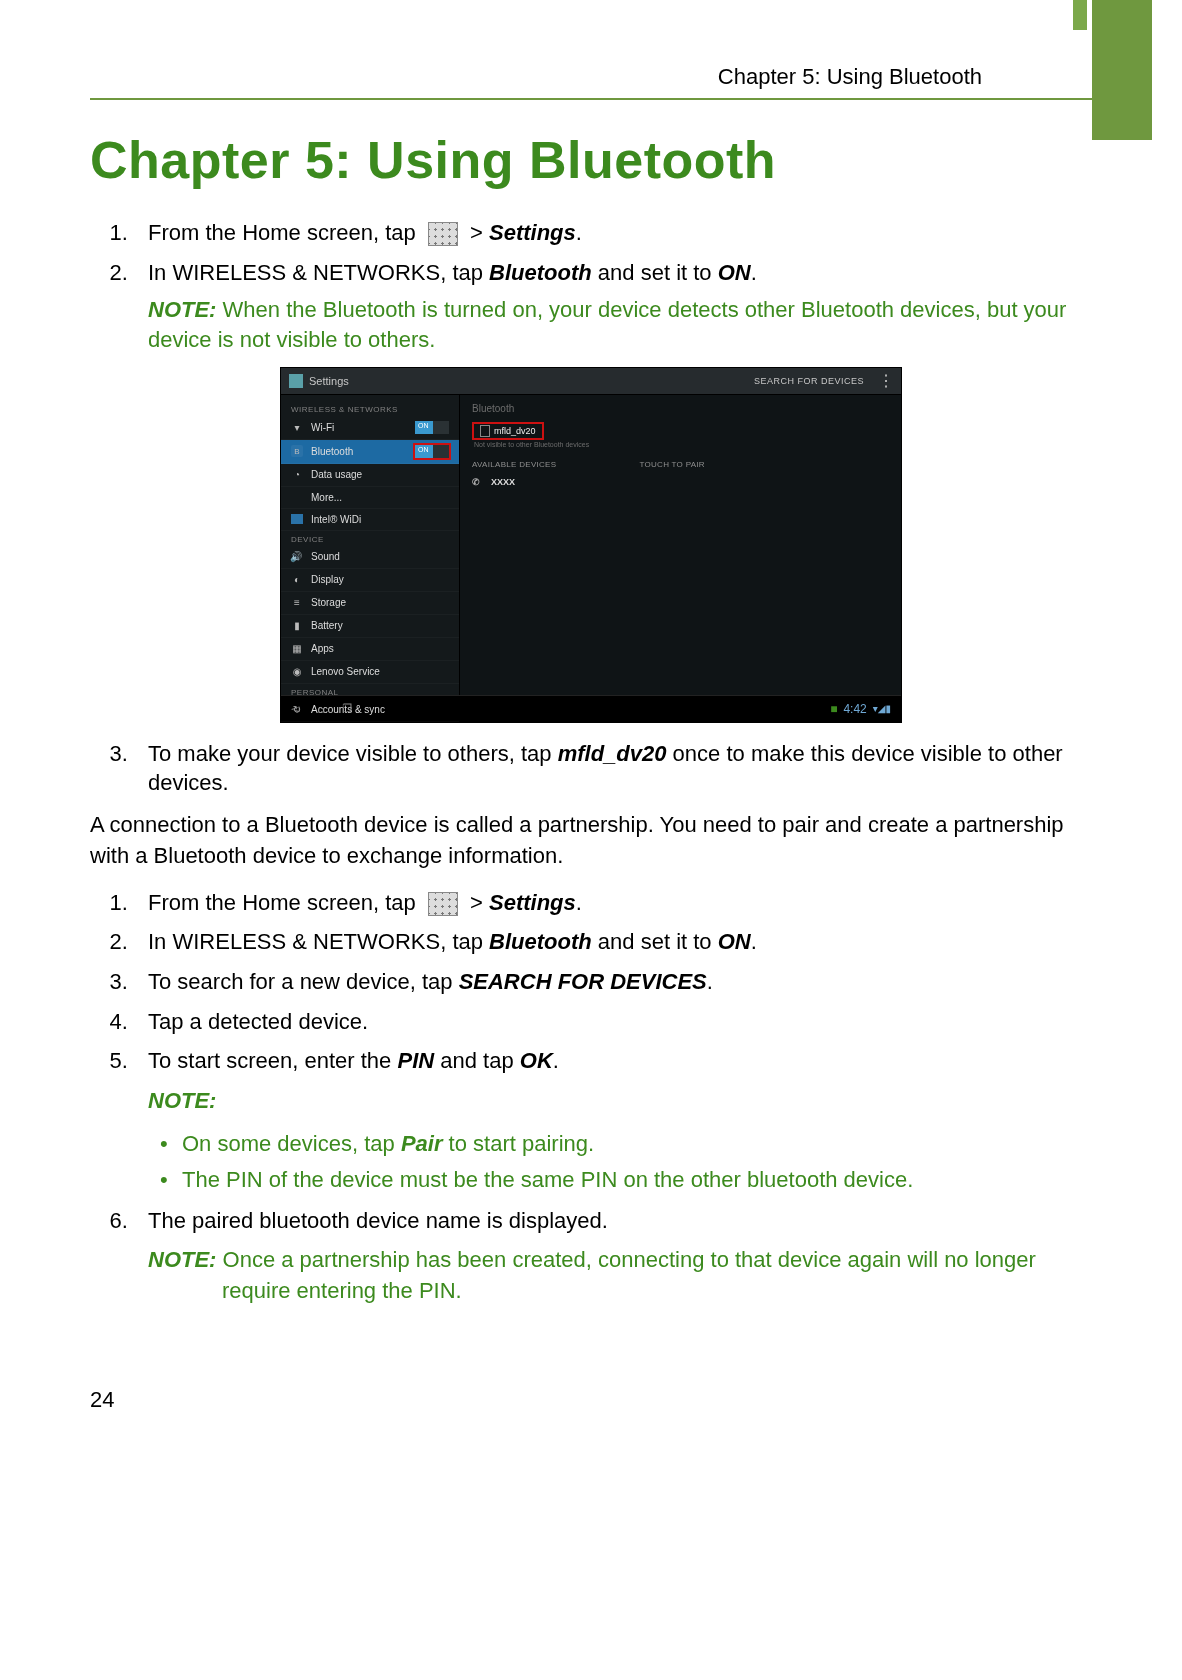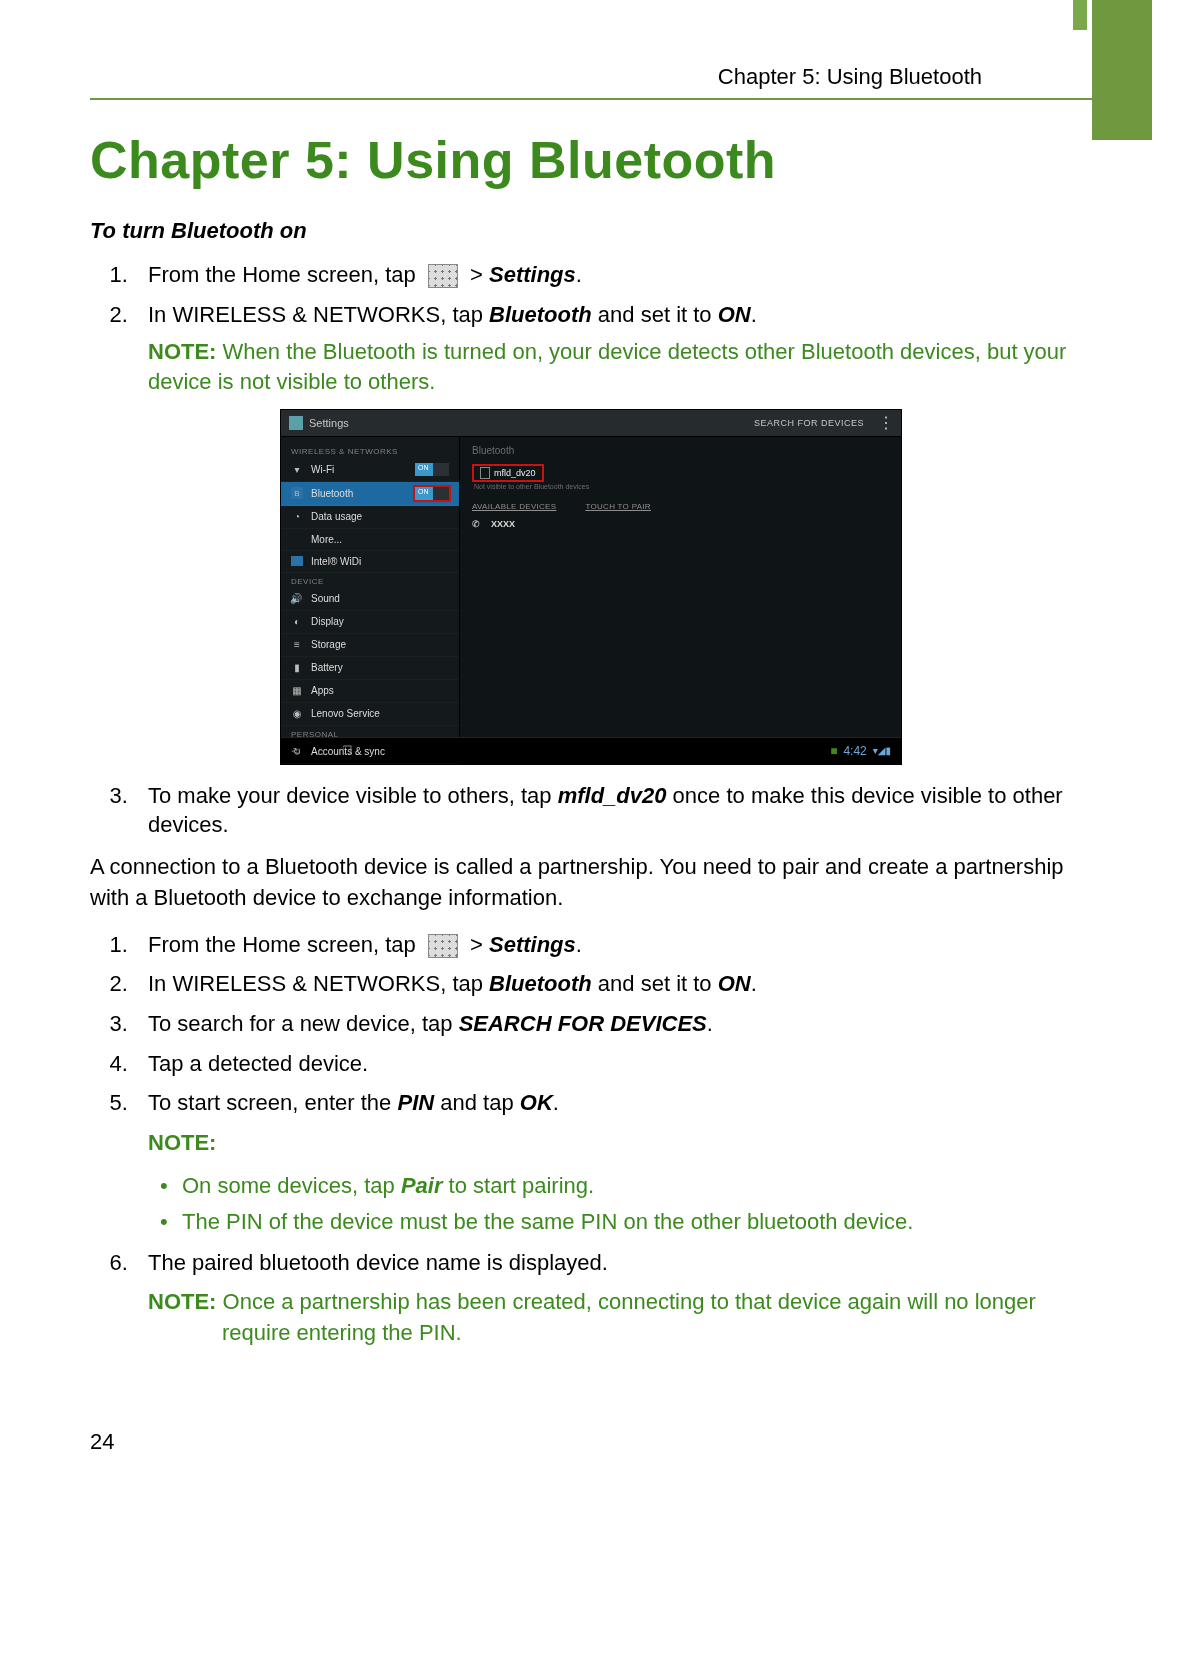--- a/index.html
+++ b/index.html
@@ -66,20 +66,21 @@
     line-height: 1.35;
     padding-left: 14px;
   }
   .bold-italic {
     font-weight: bold;
     font-style: italic;
   }
   .note-label {
     color: #3c8a1e;
     font-weight: bold;
+    font-style: italic;
   }
   .note-text {
     color: #3c8a1e;
   }
   .apps-icon {
     display: inline-block;
     width: 28px;
     height: 22px;
     vertical-align: middle;
     border: 1px solid #888;
@@ -210,26 +211,25 @@
     color: #eee;
   }
   .vis-txt {
     font-size: 7px;
     color: #6b6b6b;
     margin-top: 1px;
     margin-left: 2px;
   }
   .avail-row {
     display: flex;
-    gap: 29px;
+    gap: 83px;
     font-size: 8px;
     color: #8f8f8f;
     margin-top: 12px;
     letter-spacing: 0.3px;
-    text-decoration: underline;
   }
   .dev-row {
     display: flex;
     align-items: center;
     gap: 8px;
     margin-top: 8px;
     font-size: 9px;
     font-weight: bold;
     color: #ddd;
   }
@@ -311,21 +311,20 @@
 
 <div class="page">
   <div class="top-tab"></div>
   <div class="top-tab-inner"></div>
 
   <div class="header-right">Chapter 5: Using Bluetooth</div>
   <hr class="header-rule">
 
   <h1 class="chapter-title">Chapter  5: Using Bluetooth</h1>
 
-  <div class="section-heading">To turn Bluetooth on</div>
 
   <ol class="steps">
     <li>
       <span>From the Home screen, tap </span>
       <span class="apps-icon"></span>
       <span> &gt; </span><span class="bold-italic">Settings</span><span>.</span>
     </li>
     <li>
       <span>In WIRELESS &amp; NETWORKS, tap </span><span class="bold-italic">Bluetooth</span><span> and set it to </span><span class="bold-italic">ON</span><span>.</span>
       <div style="margin-top:8px;">

